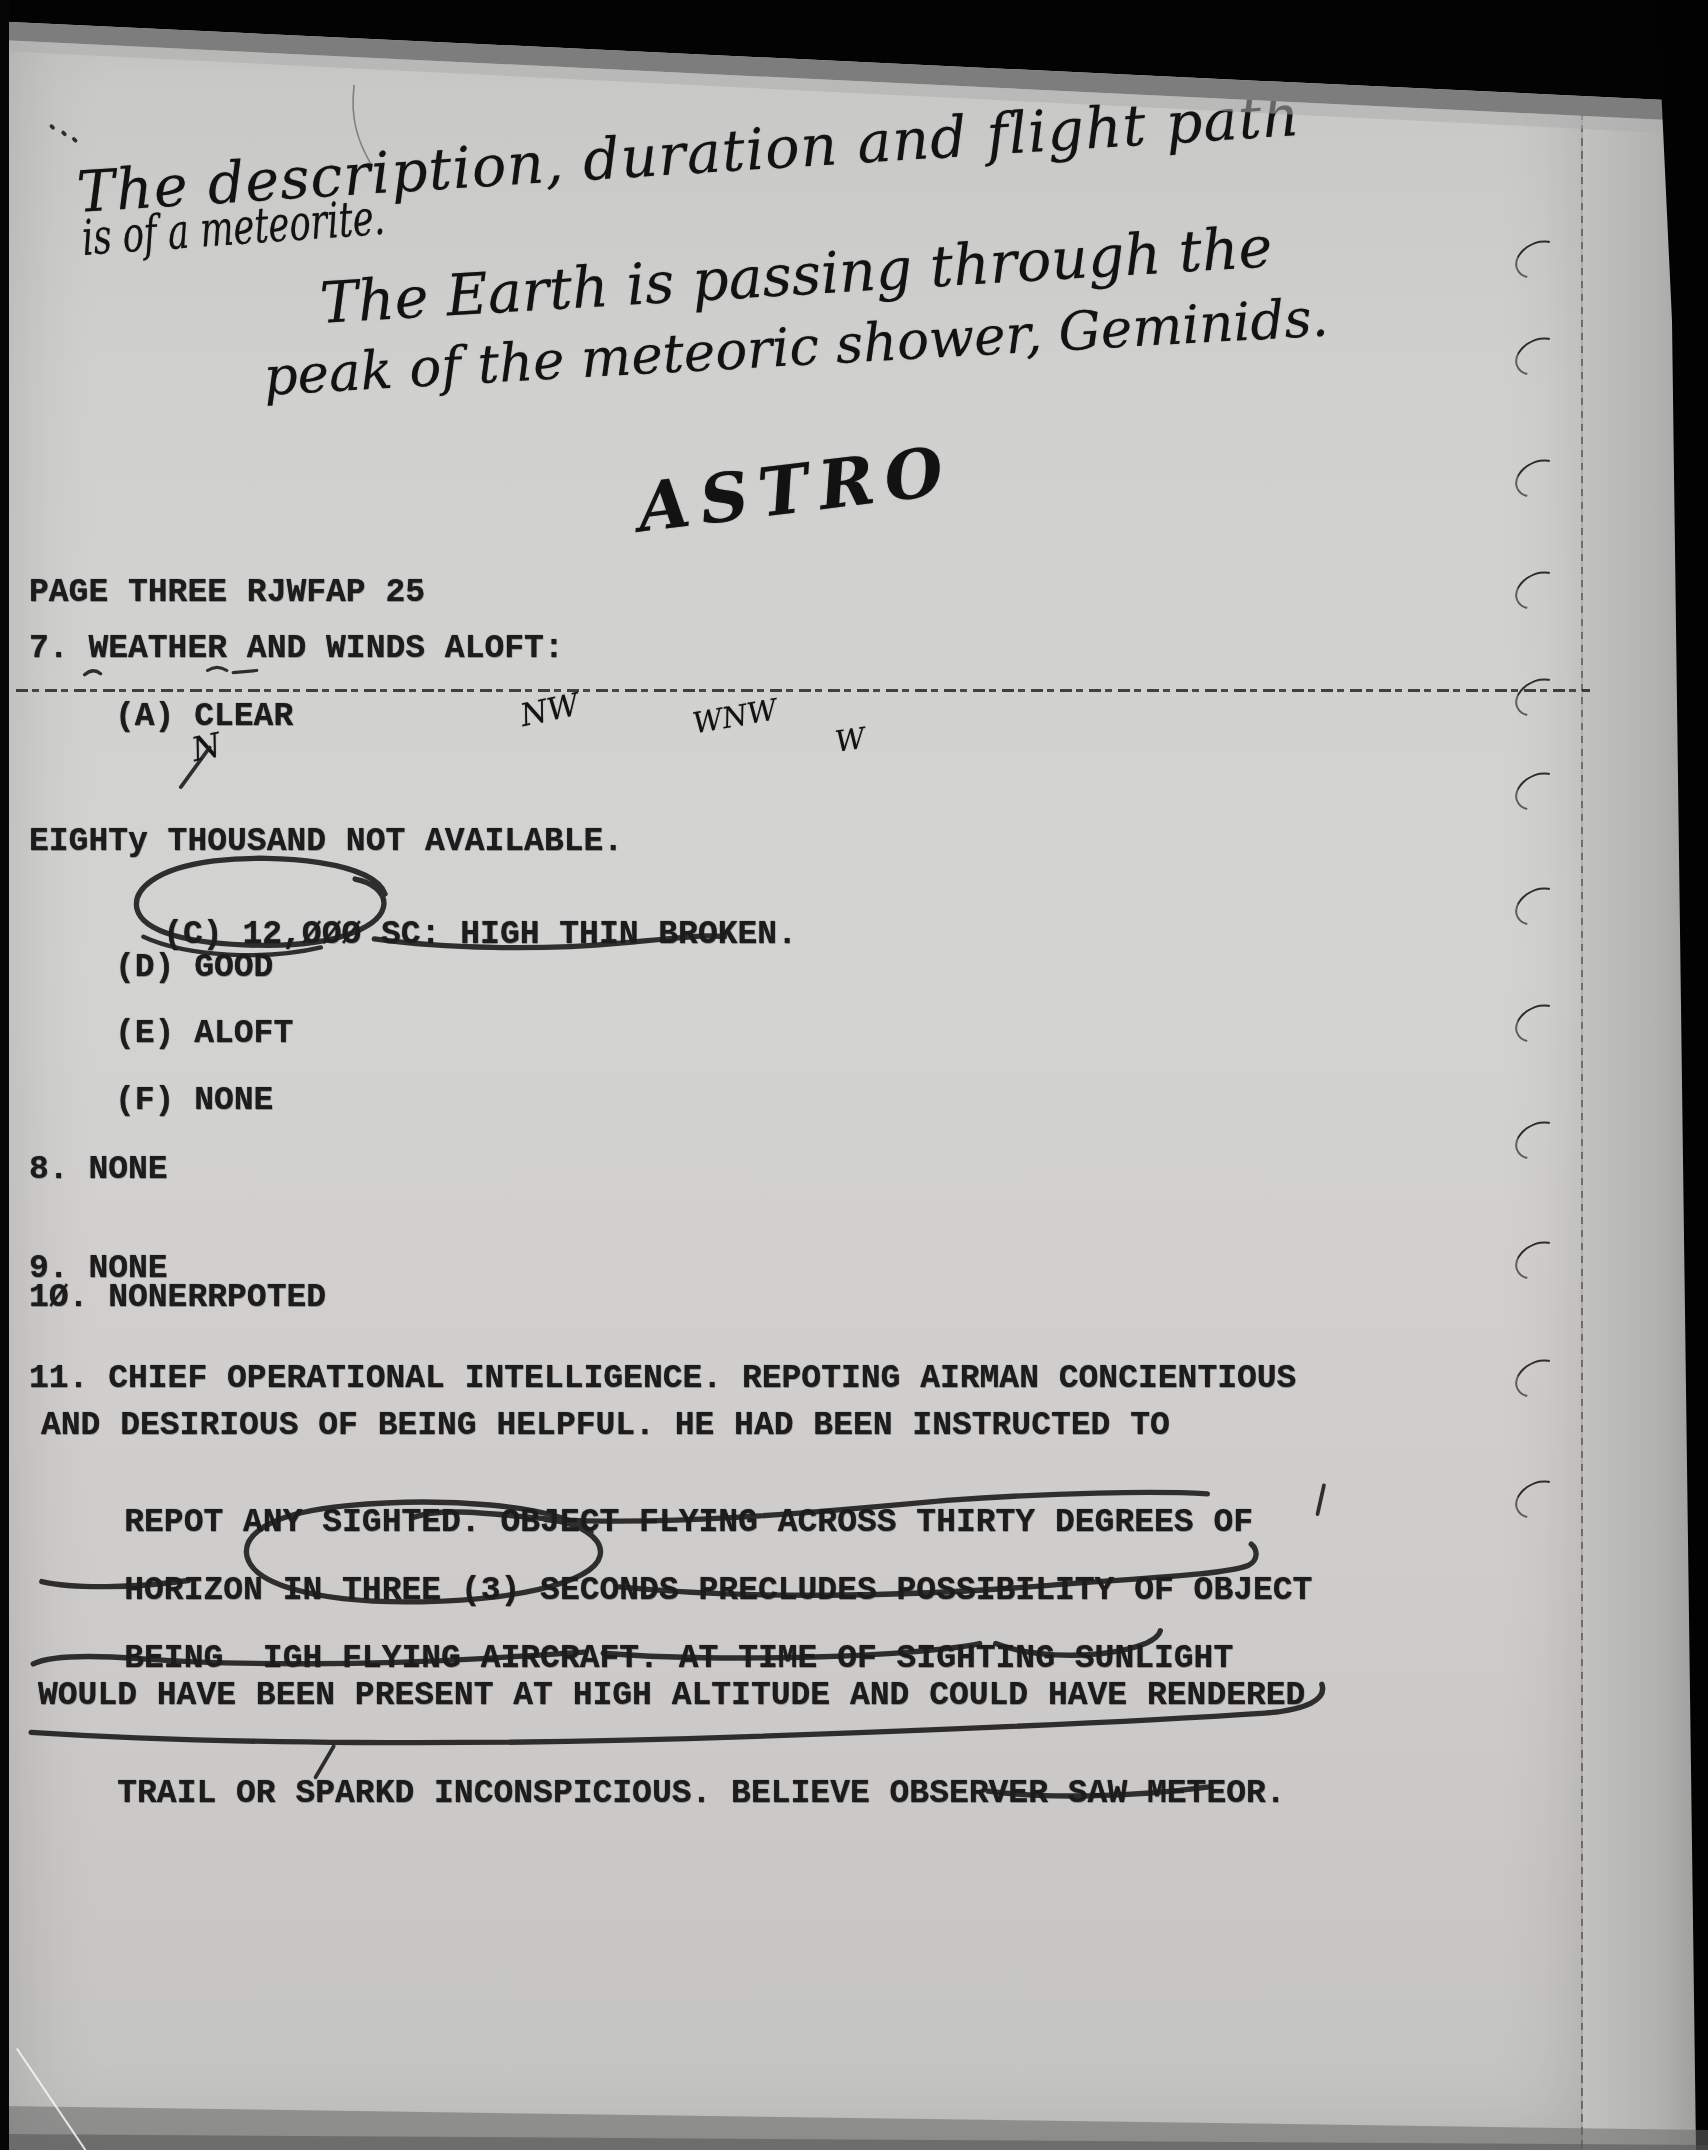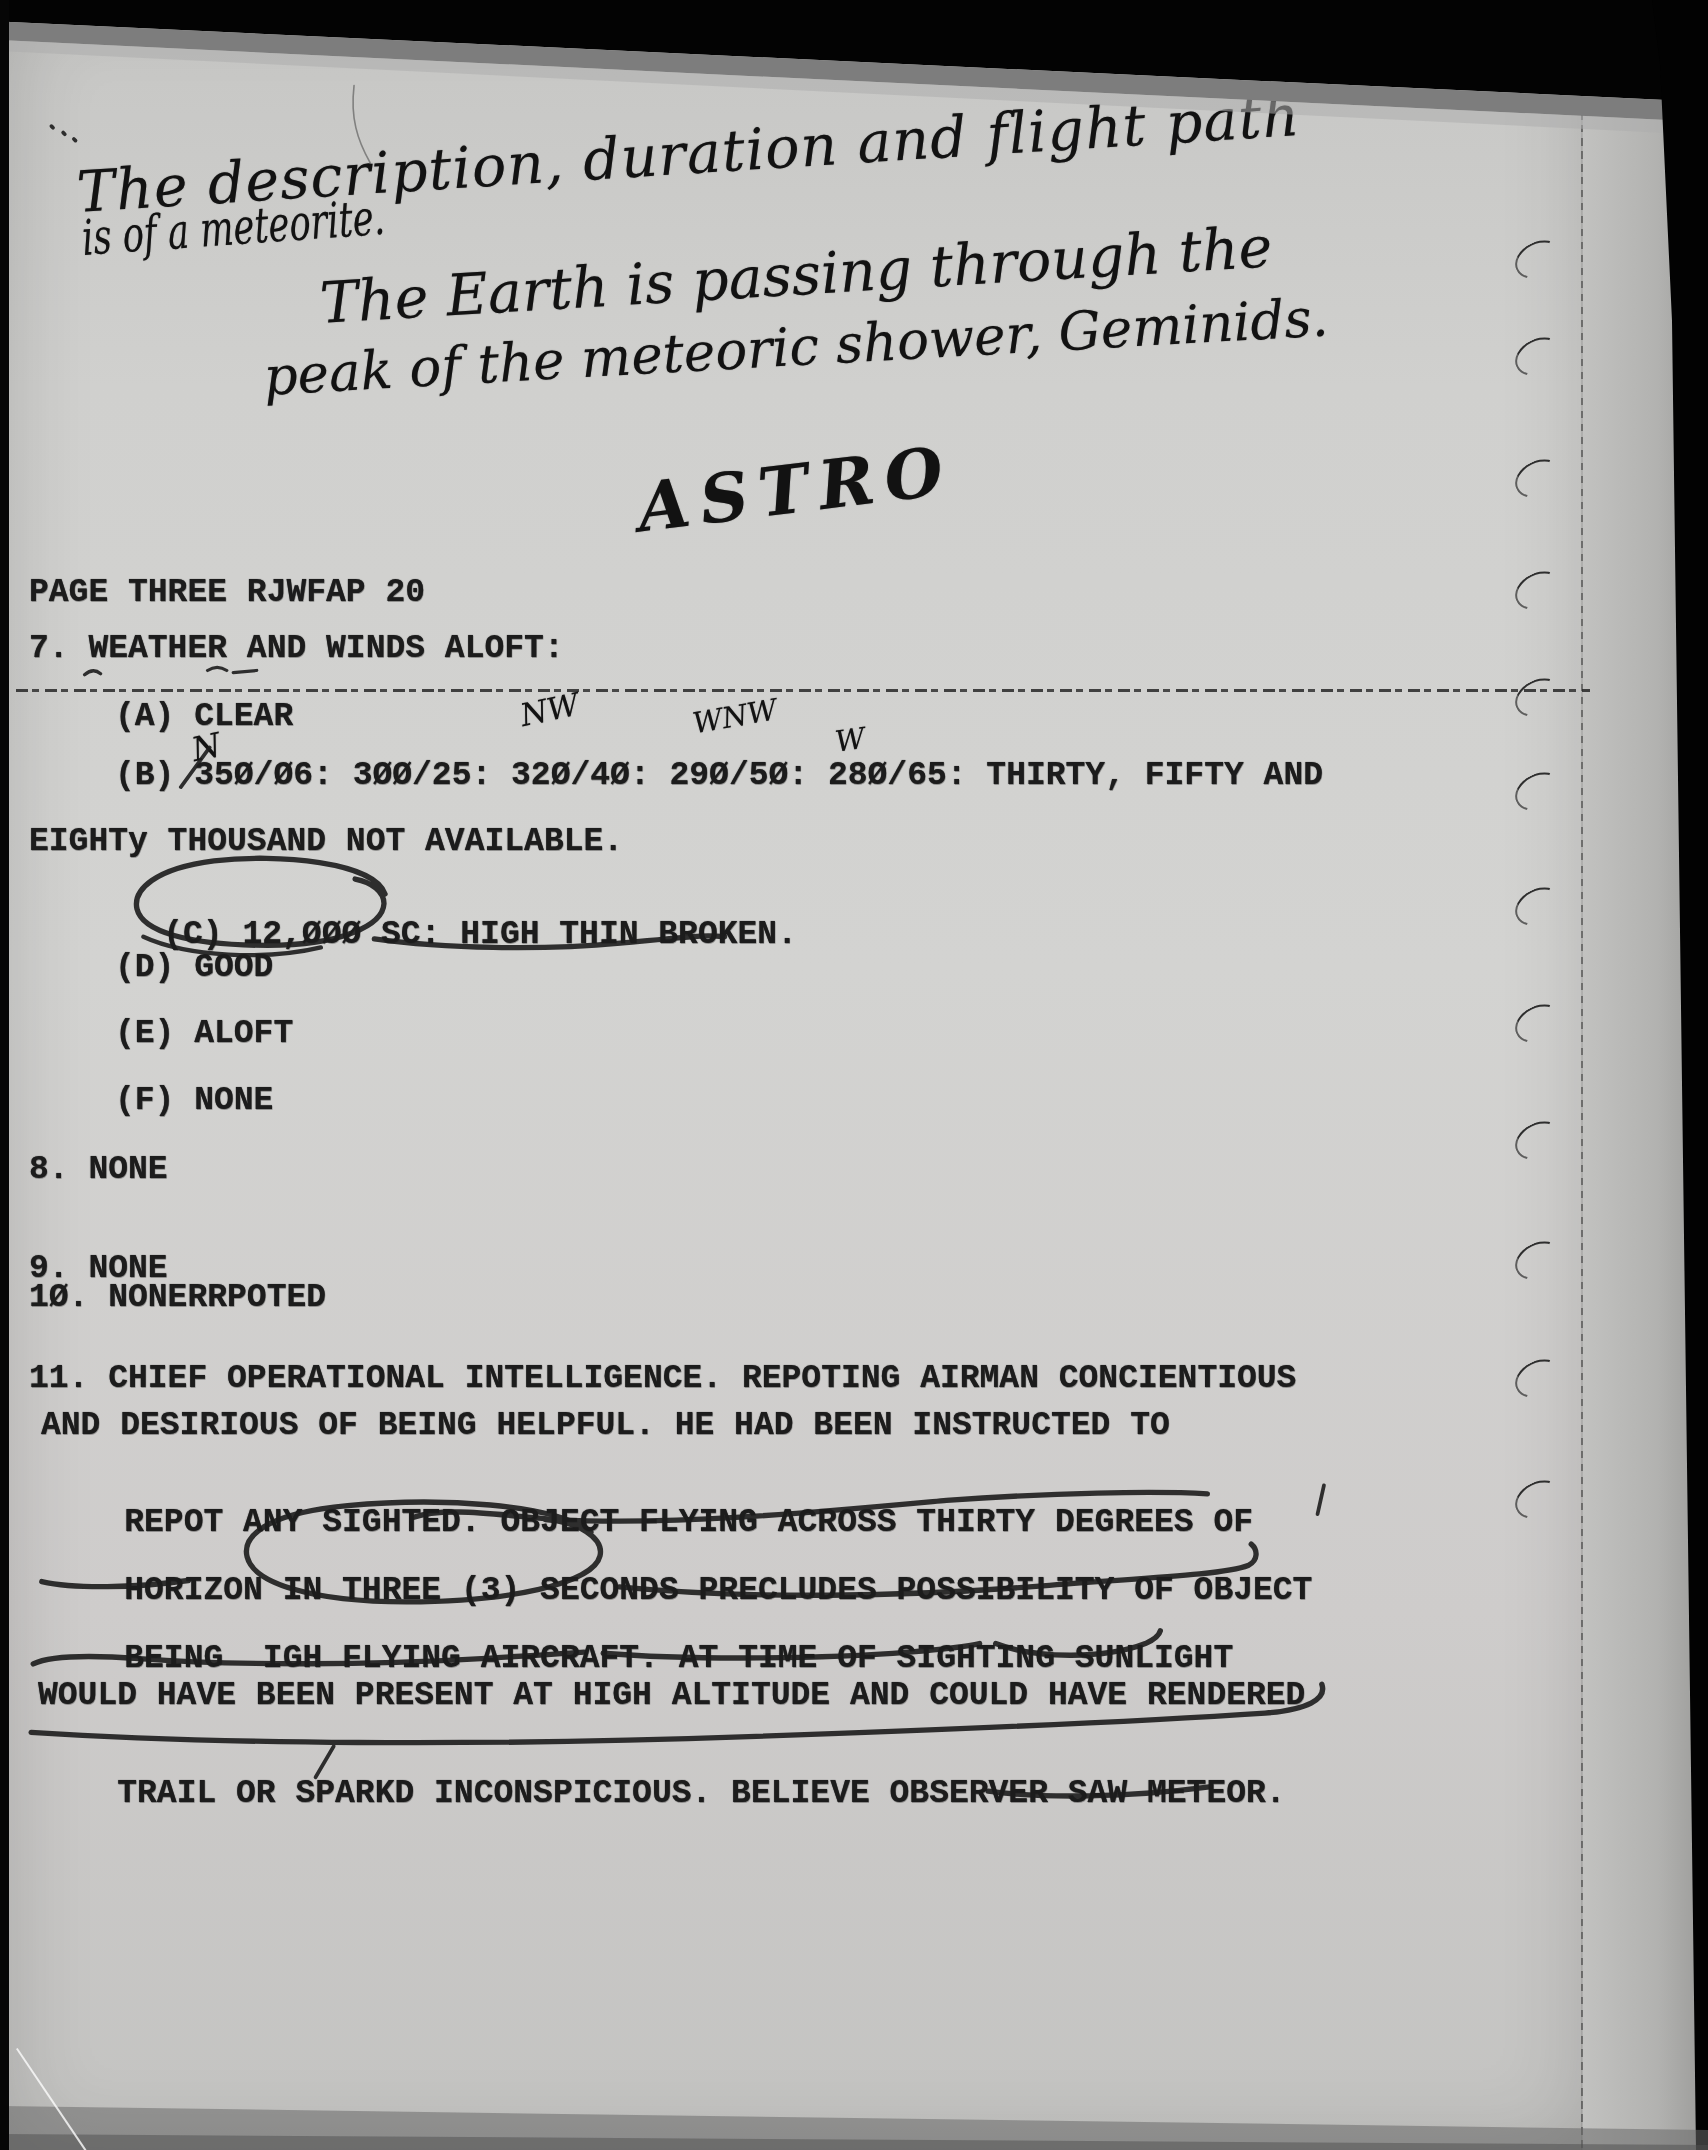--- a/index.html
+++ b/index.html
@@ -40,33 +40,32 @@
   <div class="paper"></div>
   <div class="side-surface"></div>
   <div class="edge-line"></div>
 
   <div class="hand" style="left:75px;top:159px;font-size:57px;letter-spacing:1.1px;transform:rotate(-3.6deg);">The description, duration and flight path</div>
   <div class="hand" style="left:80px;top:210px;font-size:49px;transform:rotate(-4deg) scaleX(.72);">is of a meteorite.</div>
   <div class="hand" style="left:318px;top:270px;font-size:57px;transform:rotate(-3.4deg);">The Earth is passing through the</div>
   <div class="hand" style="left:262px;top:346px;font-size:53px;transform:rotate(-3.2deg);">peak of the meteoric shower, Geminids.</div>
   <div class="hand" style="left:633px;top:469px;font-size:67px;font-weight:700;letter-spacing:10.7px;transform:rotate(-7deg);">ASTRO</div>
 
-  <div class="typed" style="left:29px;top:576px;">PAGE THREE RJWFAP 20</div>
+  <div class="typed" style="left:29px;top:576px;">PAGE THREE RJWFAP 25</div>
   <div class="typed" style="left:29px;top:632px;">7. WEATHER AND WINDS ALOFT:</div>
 
   <div class="dashline"></div>
 
   <div class="typed" style="left:115px;top:700px;">(A) CLEAR</div>
 
   <div class="hand" style="left:188px;top:731px;font-size:33px;transform:rotate(-12deg);">N</div>
   <div class="hand" style="left:517px;top:698px;font-size:31px;transform:rotate(-12deg);">NW</div>
   <div class="hand" style="left:690px;top:707px;font-size:29px;transform:rotate(-10deg);">WNW</div>
   <div class="hand" style="left:833px;top:725px;font-size:29px;transform:rotate(-8deg);">W</div>
 
-  <div class="typed" style="left:115px;top:759px;">(B) 35Ø/Ø6: 3ØØ/25: 32Ø/4Ø: 29Ø/5Ø: 28Ø/65: THIRTY, FIFTY AND</div>
   <div class="typed" style="left:29px;top:825px;">EIGHTy THOUSAND NOT AVAILABLE.</div>
 
   <div class="typed" style="left:84px;top:885px;">
     <span>(C) </span><span>12,ØØØ SC:</span><span> HIGH THIN BROKEN.</span>
   </div>
 
   <div class="typed" style="left:115px;top:951px;">(D) GOOD</div>
   <div class="typed" style="left:115px;top:1017px;">(E) ALOFT</div>
   <div class="typed" style="left:115px;top:1084px;font-family:Liberation Mono, monospace;">(F) NONE</div>
 

